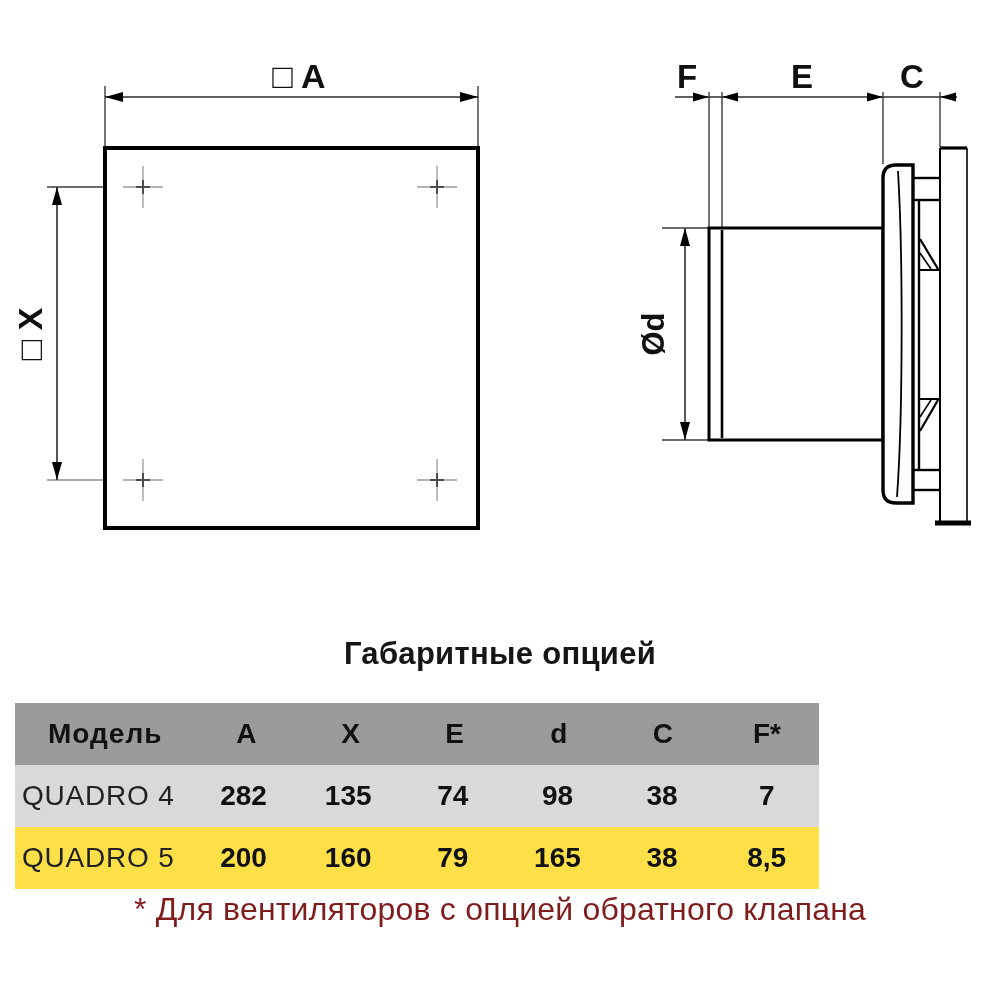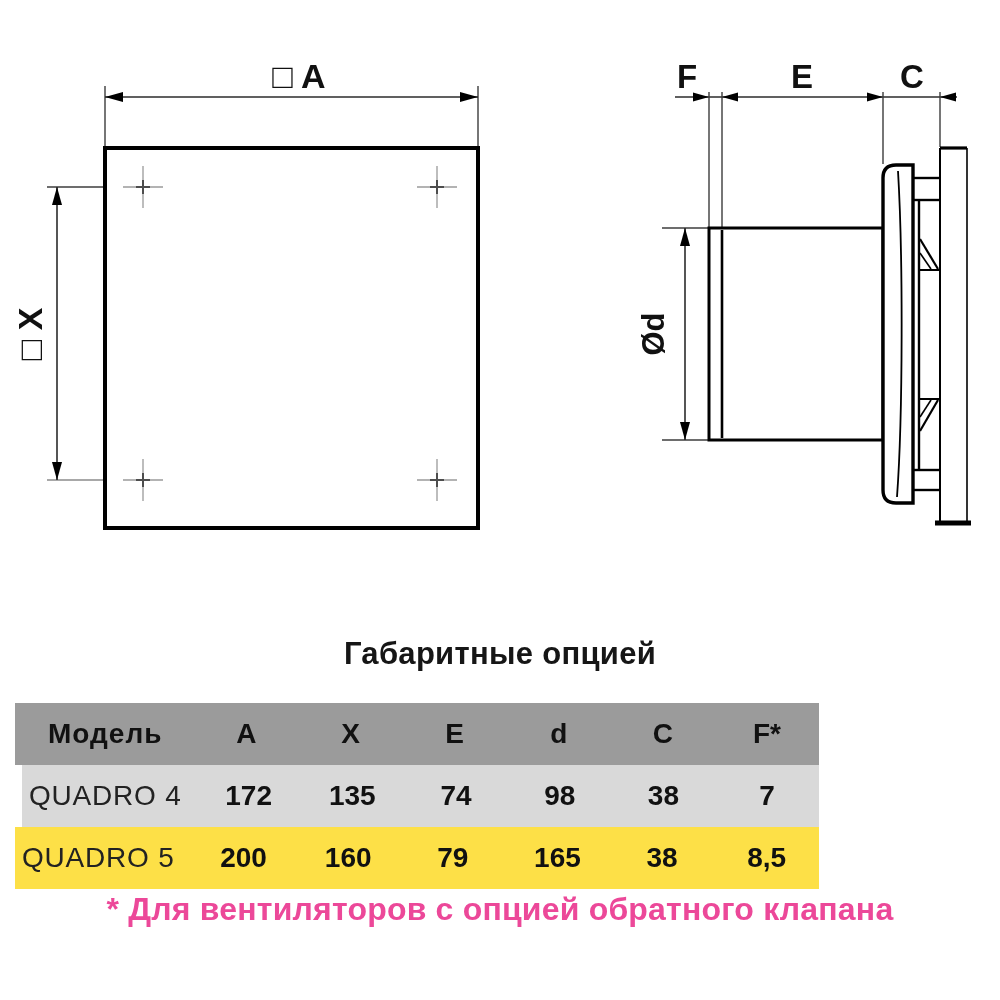--- a/index.html
+++ b/index.html
@@ -10,32 +10,32 @@
 
   .section-title {
     position:absolute; top:637px; left:0; width:1000px;
     text-align:center; font-size:31px; font-weight:bold; line-height:34px;
     letter-spacing:0.3px; color:#161616;
   }
 
   .dim-table { position:absolute; top:703px; left:15px; width:804px; }
   .trow { display:flex; align-items:center; height:62px; }
   .trow.thead { background:#9b9b9b; }
-  .trow.r0 { background:#d9d9d9;margin-left:7px; }
+  .trow.r0 { background:#d9d9d9; }
   .trow.r1 { background:#fde047; }
   .cell { white-space:nowrap; }
   .cell.model { box-sizing:border-box; width:206px; padding-left:7px; text-align:left;
                 font-size:28px; font-weight:normal; letter-spacing:0.8px; color:#222; }
   .trow.thead .cell.model { padding-left:33px; font-weight:bold; letter-spacing:1px; color:#111; }
   .cell.val { width:123px; text-align:center; font-size:28px; font-weight:bold; color:#111; }
 
   .footnote {
     position:absolute; top:890px; left:0; width:1000px;
-    text-align:center; font-size:32px; font-weight:bold; line-height:38px;
-    color:#ec4899; letter-spacing:0.2px;
+    text-align:center; font-size:32px; font-weight:normal; line-height:38px;
+    color:#7f1d1d; letter-spacing:0.2px;
   }
 
   svg text { font-family:"Liberation Sans","DejaVu Sans",sans-serif; fill:#111; }
   .dim-label { font-size:33px; font-weight:bold; }
   .dim-label-big { font-size:34px; font-weight:bold; }
   .dim-label-d { font-size:31px; font-weight:bold; }
 </style>
 </head>
 <body>
 
@@ -166,21 +166,21 @@
       <div class="cell model">Модель</div>
       <div class="cell val">A</div>
       <div class="cell val">X</div>
       <div class="cell val">E</div>
       <div class="cell val">d</div>
       <div class="cell val">C</div>
       <div class="cell val">F*</div>
     </div>
     <div class="trow r0">
       <div class="cell model">QUADRO 4</div>
-      <div class="cell val">172</div>
+      <div class="cell val">282</div>
       <div class="cell val">135</div>
       <div class="cell val">74</div>
       <div class="cell val">98</div>
       <div class="cell val">38</div>
       <div class="cell val">7</div>
     </div>
     <div class="trow r1">
       <div class="cell model">QUADRO 5</div>
       <div class="cell val">200</div>
       <div class="cell val">160</div>

